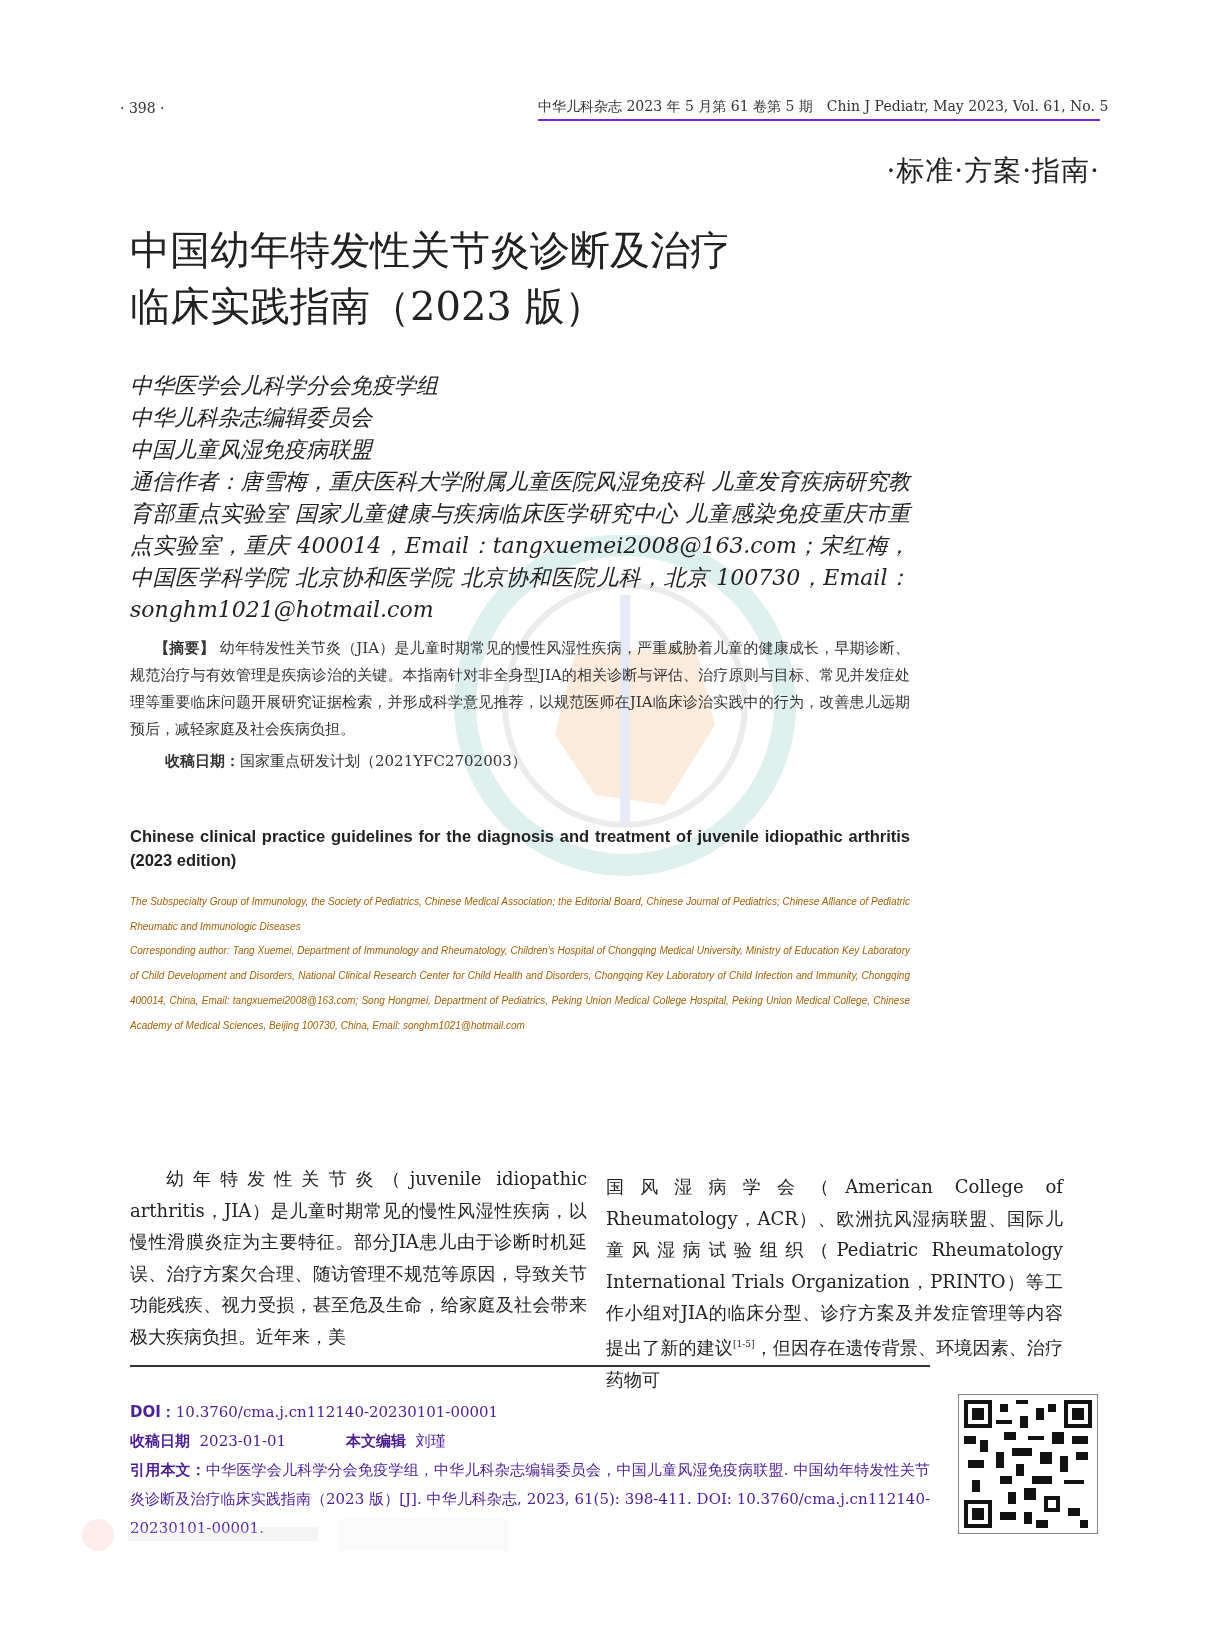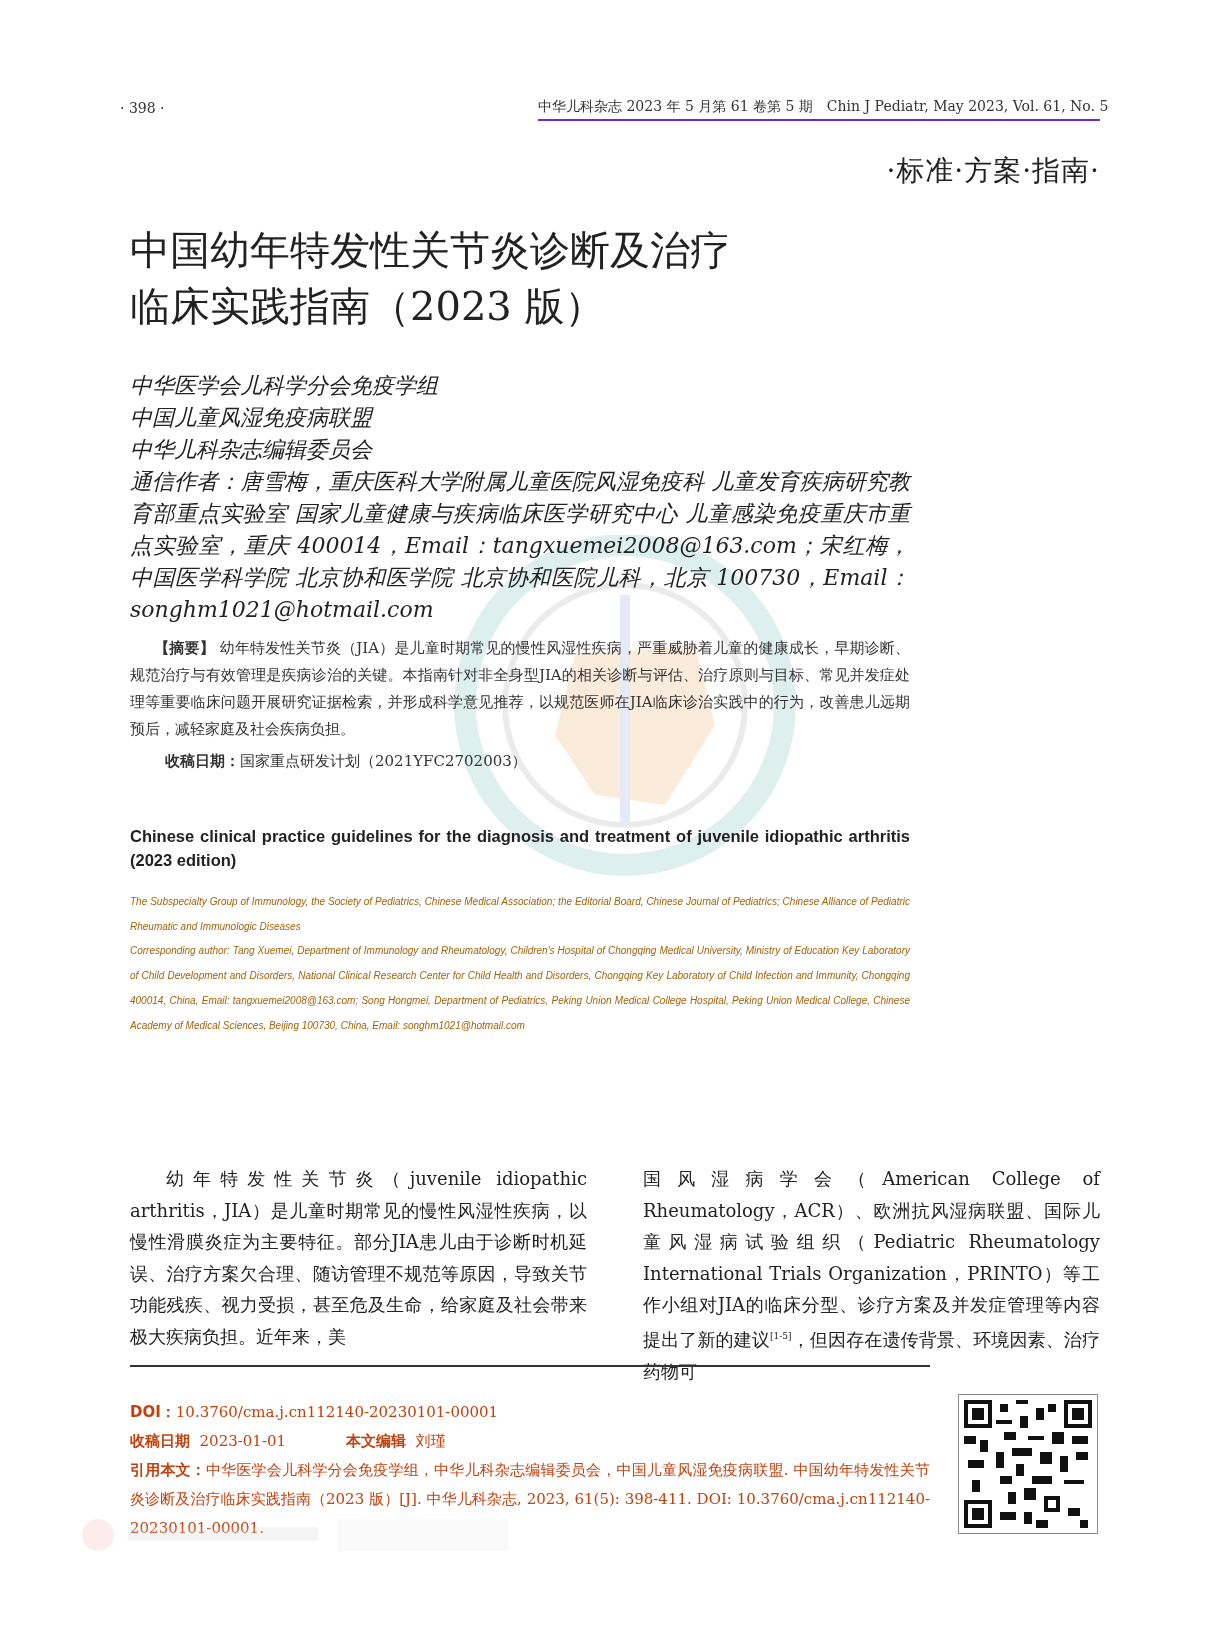--- a/index.html
+++ b/index.html
@@ -13,23 +13,23 @@
   .authors div { white-space: nowrap; }
   .corr { text-align: justify; white-space: normal !important; }
   .abstract { left: 130px; top: 635px; width: 780px; font-size: 15px; line-height: 27px; color: #333; text-align: justify; }
   .abstract .lbl { font-family: "DejaVu Sans", "Liberation Sans", sans-serif; font-weight: bold; }
   .fund { left: 165px; top: 752px; font-size: 15px; color: #333; }
   .fund .lbl { font-family: "DejaVu Sans", "Liberation Sans", sans-serif; font-weight: bold; }
   .en-title { left: 130px; top: 824px; width: 780px; font-family: "Liberation Sans", sans-serif; font-weight: bold; font-size: 16.5px; line-height: 24px; color: #222; text-align: justify; }
   .en-body { left: 130px; top: 875px; width: 780px; font-family: "Liberation Sans", sans-serif; font-style: italic; font-size: 10px; line-height: 24.7px; color: #a16207; text-align: justify; margin-top: 15px; }
   .col { top: 1163px; width: 457px; font-size: 18px; line-height: 31.6px; color: #222; text-align: justify; }
   .col-left { left: 130px; text-indent: 36px; }
-  .col-right { left: 643px; }
+  .col-right { left: 606px; margin-top: 8px; }
   .rule { left: 130px; top: 1365px; width: 800px; height: 0; border-top: 2px solid #333; }
-  .meta { left: 130px; top: 1398px; width: 800px; font-size: 15px; line-height: 29px; color: #c2410c; }
+  .meta { left: 130px; top: 1398px; width: 800px; font-size: 15px; line-height: 29px; color: #4c1d95; }
   .meta .lbl { font-family: "DejaVu Sans", "Liberation Sans", sans-serif; font-weight: bold; }
   .qr { left: 958px; top: 1394px; width: 128px; height: 128px; border: 1px solid #888; padding: 5px; background: #fff; }
   .wm { left: 425px; top: 535px; width: 400px; height: 600px; opacity: 0.35; pointer-events: none; }
   .wm2 { left: 78px; top: 1515px; width: 450px; height: 40px; opacity: 0.25; }
   sup { font-size: 9px; }
 </style>
 </head>
 <body>
 
 <svg class="abs wm" viewBox="0 0 400 600">
@@ -43,22 +43,22 @@
 <div class="abs hdr-journal">中华儿科杂志 2023 年 5 月第 61 卷第 5 期　Chin J Pediatr, May 2023, Vol. 61, No. 5</div>
 <div class="abs column-tag">·标准·方案·指南·</div>
 
 <h1 class="abs title">
   <span>中国幼年特发性关节炎诊断及治疗</span><br>
   <span>临床实践指南（2023 版）</span>
 </h1>
 
 <div class="abs authors">
   <div>中华医学会儿科学分会免疫学组</div>
+  <div>中华儿科杂志编辑委员会</div>
   <div>中国儿童风湿免疫病联盟</div>
-  <div>中华儿科杂志编辑委员会</div>
   <div class="corr">通信作者：唐雪梅，重庆医科大学附属儿童医院风湿免疫科 儿童发育疾病研究教育部重点实验室 国家儿童健康与疾病临床医学研究中心 儿童感染免疫重庆市重点实验室，重庆 400014，Email：tangxuemei2008@163.com；宋红梅，中国医学科学院 北京协和医学院 北京协和医院儿科，北京 100730，Email：songhm1021@hotmail.com</div>
 </div>
 
 <div class="abs abstract">
   <span style="display:inline-block;width:24px"></span><span class="lbl">【摘要】</span>
   <span>幼年特发性关节炎（JIA）是儿童时期常见的慢性风湿性疾病，严重威胁着儿童的健康成长，早期诊断、规范治疗与有效管理是疾病诊治的关键。本指南针对非全身型JIA的相关诊断与评估、治疗原则与目标、常见并发症处理等重要临床问题开展研究证据检索，并形成科学意见推荐，以规范医师在JIA临床诊治实践中的行为，改善患儿远期预后，减轻家庭及社会疾病负担。</span>
 </div>
 
 <div class="abs fund">
   <span class="lbl">收稿日期：</span><span>国家重点研发计划（2021YFC2702003）</span>

